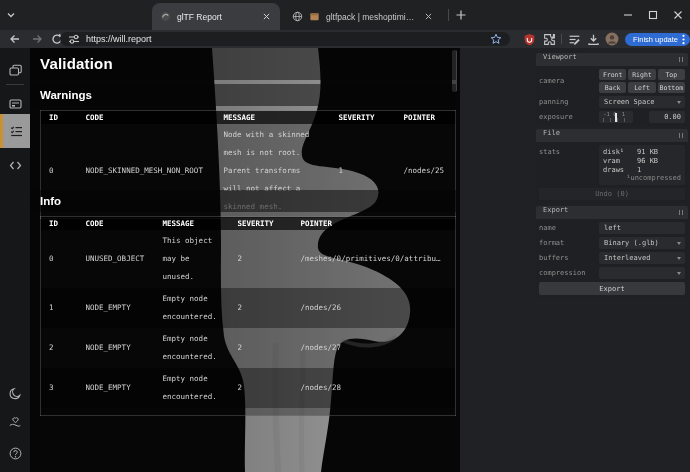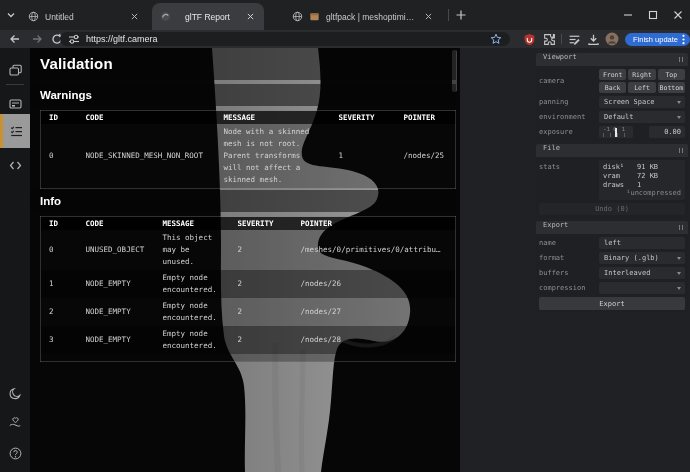--- a/index.html
+++ b/index.html
@@ -37,21 +37,21 @@
 
   
   #report{position:absolute;left:30px;top:48px;width:428px;height:424px;color:#d6d6d6;}
   .band{position:absolute;left:0;width:426px;background:rgba(4,4,4,.5);}
   #rep-title{position:absolute;left:10px;top:7px;font-size:15px;font-weight:bold;color:#fff;letter-spacing:.2px;}
   .sec-head{position:absolute;left:10px;font-size:11.5px;font-weight:bold;color:#fff;}
   table.vtable{position:absolute;left:10px;width:416px;border-collapse:collapse;table-layout:fixed;
       border:1px solid rgba(130,130,130,.35);font-size:7.5px;}
   table.vtable th{background:rgba(0,0,0,.74);color:#fff;text-align:left;font-weight:bold;
       height:13px;padding:0;vertical-align:middle;}
-  table.vtable td{padding:2px 0;line-height:12px;vertical-align:middle;color:#d2d2d2;margin-top:24px;}
+  table.vtable td{padding:2px 0;line-height:18px;vertical-align:middle;color:#d2d2d2;margin-top:24px;}
   table.vtable tr.r-even td{background:rgba(10,10,10,.28);}
   table.vtable tr.r-odd td{background:rgba(3,3,3,.54);}
   td.msg,th.msg{padding-right:17px !important;}
   td.id,th.id{padding-left:8px !important;}
   td.ptr{white-space:nowrap;overflow:hidden;}
   tr.empty-row td{height:8px;padding:0;background:rgba(8,8,8,.3);}
 
   
   #rpanel{position:absolute;left:460px;top:48px;width:230px;height:424px;background:#202124;}
   #pane{position:absolute;left:76px;top:5px;width:152px;display:flex;flex-direction:column;gap:3px;
@@ -93,36 +93,21 @@
 <body>
 
 <div id="app">
 
   <div id="tabstrip">
     <div style="position:absolute;left:5px;top:9px;">
       <svg width="12" height="12" viewBox="0 0 12 12">
           <polyline points="3,4.5 6,7.5 9,4.5" fill="none" stroke="#c7c7c7" stroke-width="1.3"></polyline>
         </svg>
     </div>
-    <div class="tab" style="left:20px;width:128px;">
-      <span>
-        <svg width="11" height="11" viewBox="0 0 12 12">
-            <circle cx="6" cy="6" r="4.6" fill="none" stroke="#b9b9b9" stroke-width="1"></circle>
-            <ellipse cx="6" cy="6" rx="2" ry="4.6" fill="none" stroke="#b9b9b9" stroke-width=".9"></ellipse>
-            <line x1="1.4" y1="6" x2="10.6" y2="6" stroke="#b9b9b9" stroke-width=".9"></line>
-          </svg>
-      </span>
-      <span class="title">Untitled</span>
-      <span class="tab-close">
-        <svg width="7" height="7" viewBox="0 0 8 8">
-            <path d="M1,1 L7,7 M7,1 L1,7" stroke="#b9b9b9" stroke-width="1.1"></path>
-          </svg>
-      </span>
-    </div>
-    <div class="tab active" style="left:152px;width:112px;text-align:center;">
+    <div class="tab active" style="left:152px;width:128px;">
       <span>
         <svg width="11" height="11" viewBox="0 0 12 12">
             <circle cx="6" cy="6" r="4.8" fill="#4c4c4c"></circle>
             <path d="M3,7 a3.4,3.4 0 0 1 6,-2" fill="none" stroke="#a9a9a9" stroke-width="1.4"></path>
           </svg>
       </span>
       <span class="title">glTF Report</span>
       <span class="tab-close">
         <svg width="7" height="7" viewBox="0 0 8 8">
             <path d="M1,1 L7,7 M7,1 L1,7" stroke="#d5d5d5" stroke-width="1.1"></path>
@@ -192,21 +177,21 @@
   </div>
   <div id="urlbar">
     <span>
       <svg width="12" height="12" viewBox="0 0 12 12">
           <line x1="1" y1="4" x2="11" y2="4" stroke="#c7c7c7" stroke-width="1.1"></line>
           <circle cx="8" cy="4" r="1.7" fill="#1c1e20" stroke="#c7c7c7" stroke-width="1.1"></circle>
           <line x1="1" y1="8.5" x2="11" y2="8.5" stroke="#c7c7c7" stroke-width="1.1"></line>
           <circle cx="4" cy="8.5" r="1.7" fill="#1c1e20" stroke="#c7c7c7" stroke-width="1.1"></circle>
         </svg>
     </span>
-    <span class="url">https://gltf.camera</span>
+    <span class="url">https://will.report</span>
     <span>
       <svg width="12" height="12" viewBox="0 0 12 12">
           <path d="M6,1.2 L7.4,4.4 10.8,4.7 8.2,7 9,10.4 6,8.6 3,10.4 3.8,7 1.2,4.7 4.6,4.4 Z" fill="none" stroke="#8ab1e8" stroke-width="1"></path>
         </svg>
     </span>
   </div>
   <div class="navic" style="left:522px;">
     <svg width="13" height="13" viewBox="0 0 12 12">
         <path d="M6,1 L10.5,2.6 V6 C10.5,8.8 8.6,10.6 6,11.4 C3.4,10.6 1.5,8.8 1.5,6 V2.6 Z" fill="#b5342d"></path>
         <path d="M4,4.5 v2 a2,2 0 0 0 4,0 v-2" fill="none" stroke="#fff" stroke-width="1"></path>
@@ -435,27 +420,20 @@
             </div>
           </div>
           <div class="tp-row">
             <span class="tp-label">panning</span>
             <div class="tp-select">
               <span>Screen Space</span>
               <span class="dd-arrow"></span>
             </div>
           </div>
           <div class="tp-row">
-            <span class="tp-label">environment</span>
-            <div class="tp-select">
-              <span>Default</span>
-              <span class="dd-arrow"></span>
-            </div>
-          </div>
-          <div class="tp-row">
             <span class="tp-label">exposure</span>
             <div class="exp-grid">
               <div class="exp-ruler">
                 <span class="exp-tick-label" style="left:22%;">-1</span>
                 <span class="exp-tick-label" style="left:47%;">0</span>
                 <span class="exp-tick-label" style="left:72%;">1</span>
                 <span class="exp-ticks"></span>
                 <span class="exp-marker"></span>
               </div>
               <div class="exp-value">0.00</div>
@@ -475,21 +453,21 @@
         <div class="tp-body">
           <div class="tp-row" style="align-items:flex-start;">
             <span class="tp-label" style="padding-top:3px;">stats</span>
             <div class="stats-box">
               <div class="stats-line">
                   <span>disk¹</span>
                   <span>91 KB</span>
                 </div>
               <div class="stats-line">
                   <span>vram</span>
-                  <span>72 KB</span>
+                  <span>96 KB</span>
                 </div>
               <div class="stats-line">
                   <span>draws</span>
                   <span>1</span>
                 </div>
               <div class="stats-note">¹uncompressed</div>
             </div>
           </div>
           <div class="tp-btn">Undo (0)</div>
         </div>

